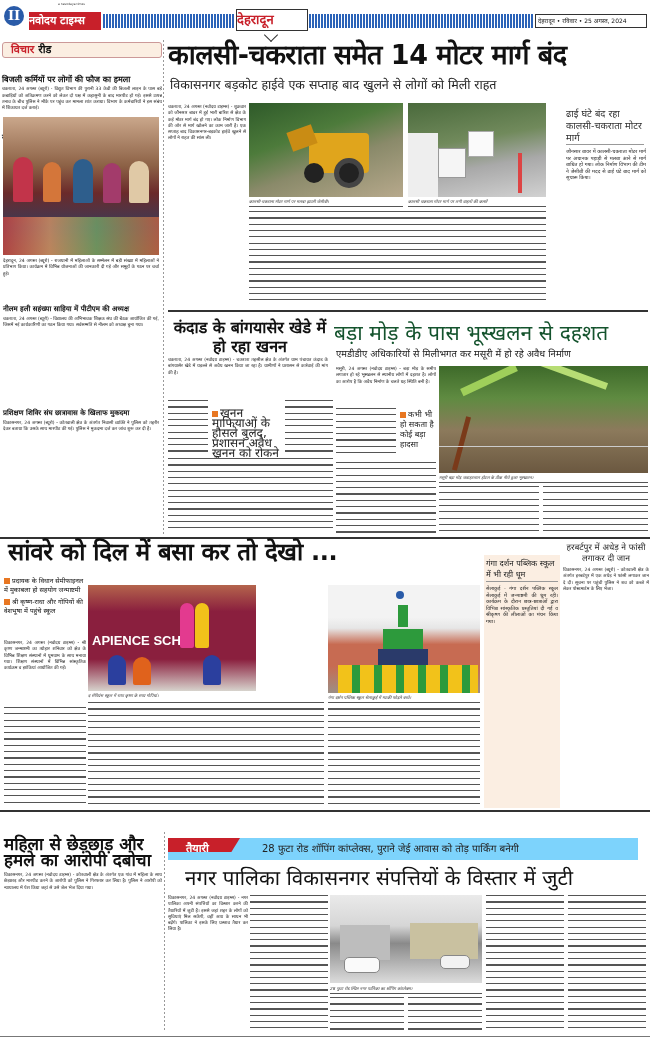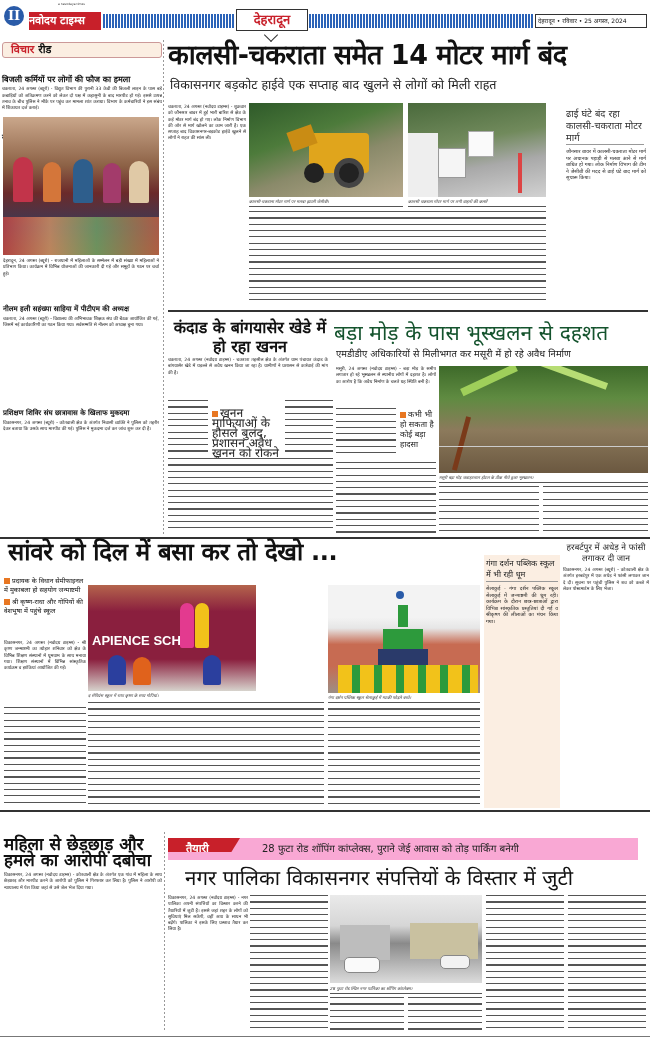--- a/index.html
+++ b/index.html
@@ -3,36 +3,36 @@
 <meta charset="utf-8">
 <style>
 *{box-sizing:border-box;margin:0;padding:0}
 body{width:650px;height:1043px;background:#fff;font-family:"DejaVu Sans",sans-serif;color:#111;position:relative;overflow:hidden}
 .abs{position:absolute}
 .masthead{left:0;top:0;width:650px;height:34px}
 .pgnum{left:4px;top:6px;width:20px;height:20px;border-radius:50%;background:#2a5ba8;color:#fff;font:bold 13px "DejaVu Serif",serif;text-align:center;line-height:20px}
 .brand{left:29px;top:12px;width:72px;height:18px;background:#c8202a;color:#fff;font:bold 11px "DejaVu Sans",sans-serif;line-height:18px;white-space:nowrap;overflow:hidden}
 .brand-tag{left:58px;top:2px;font-size:3px;color:#333}
 .stripes{top:14px;height:14px;background:repeating-linear-gradient(90deg,#2b63b8 0 2px,#fff 2px 3px)}
-.city-box{left:236px;top:9px;width:72px;height:22px;border:1px solid #333;background:#fff;text-align:center;font:bold 13px "DejaVu Sans",sans-serif;color:#c8202a;line-height:20px}
+.city-box{left:236px;top:9px;width:72px;height:22px;border:1px solid #333;background:#fff;text-align:left;font:bold 13px "DejaVu Sans",sans-serif;color:#c8202a;line-height:20px}
 .city-arrow{left:266px;top:30px;width:10px;height:10px;background:#fff;border-right:1px solid #333;border-bottom:1px solid #333;transform:rotate(45deg)}
 .dateline{left:535px;top:14px;width:112px;height:14px;border:1px solid #333;font-size:6px;line-height:12px;padding-left:2px;white-space:nowrap;background:#fff}
 .col-left{left:2px;top:42px;width:160px}
 .viewbox{height:16px;background:#fbeee2;border:1px solid #c99;border-radius:3px;padding-left:8px;font:bold 11px "DejaVu Sans",sans-serif;line-height:14px}
 .viewbox .red{color:#c8202a}
 .hd{font-weight:bold;color:#111;line-height:1.05}
 .body-text{font-size:4.5px;line-height:6.3px;color:#222;text-align:justify;overflow:hidden}
 .photo{overflow:hidden;position:absolute}
 .caption{font-size:4.2px;color:#333;font-style:italic;white-space:nowrap;overflow:hidden}
 .rule{background:#555;height:1px}
 .lines{background:repeating-linear-gradient(180deg,#555 0 1.2px,#fff 1.2px 6.3px)}
 .sep-v{width:1px;background:repeating-linear-gradient(180deg,#999 0 2px,transparent 2px 4px)}
 .bullet{display:inline-block;width:6px;height:6px;background:#e87722;margin-right:2px;vertical-align:middle}
 .ribbon-red{background:#c8202a;color:#fff;font:bold 11px "DejaVu Sans",sans-serif;line-height:22px;padding-left:18px}
-.ribbon-peach{background:#f9a8d4;font-size:10px;line-height:22px;padding-left:14px;color:#222}
+.ribbon-peach{background:#7dd3fc;font-size:10px;line-height:22px;padding-left:14px;color:#222}
 .side-hd-box{background:#fbeee2}
 </style>
 </head>
 <body>
 
 <div class="abs masthead">
   <div class="abs pgnum">II</div>
   <div class="abs brand-tag">a navodaya times</div>
   <div class="abs brand">नवोदय टाइम्स</div>
   <div class="abs stripes" style="left:103px;width:132px"></div>

